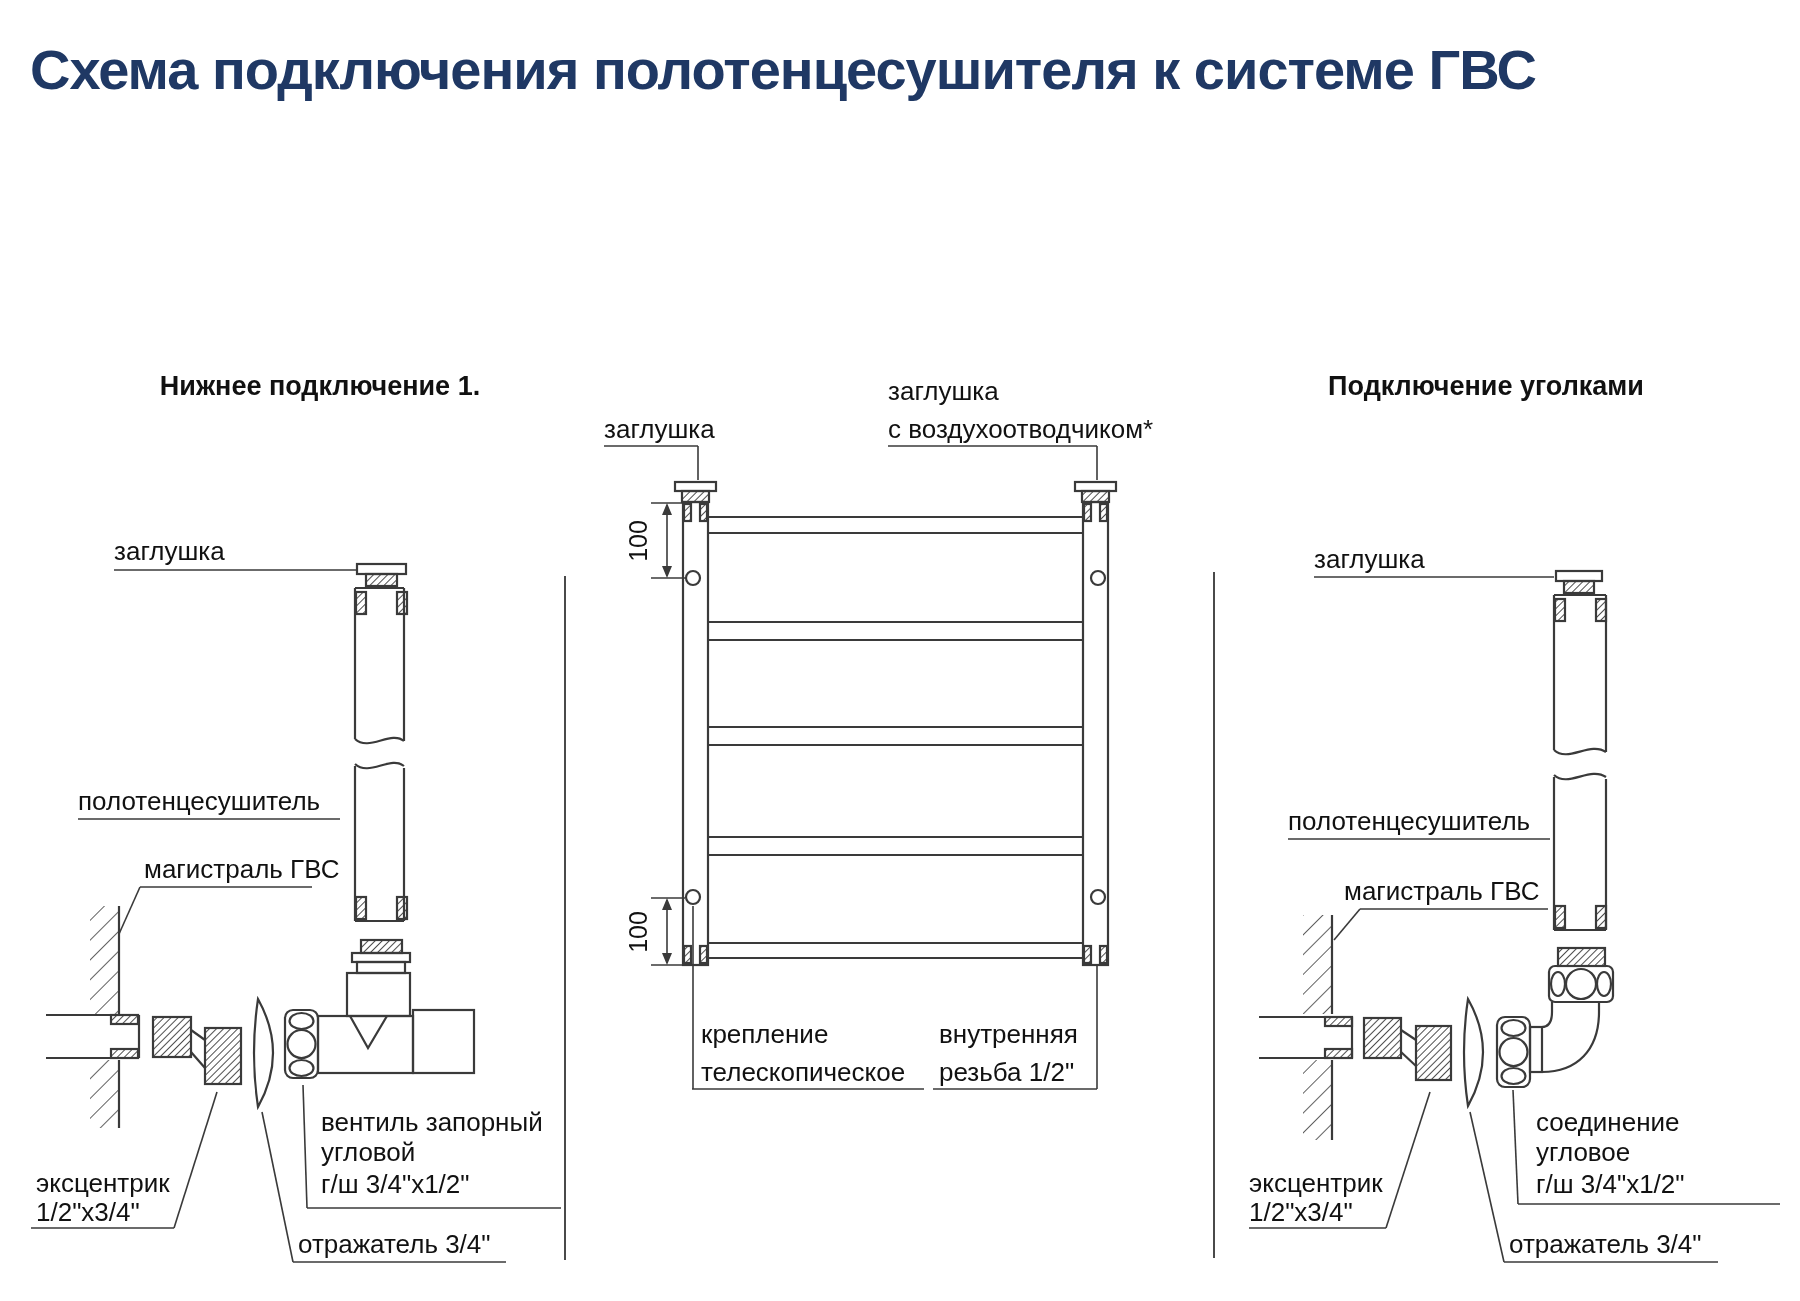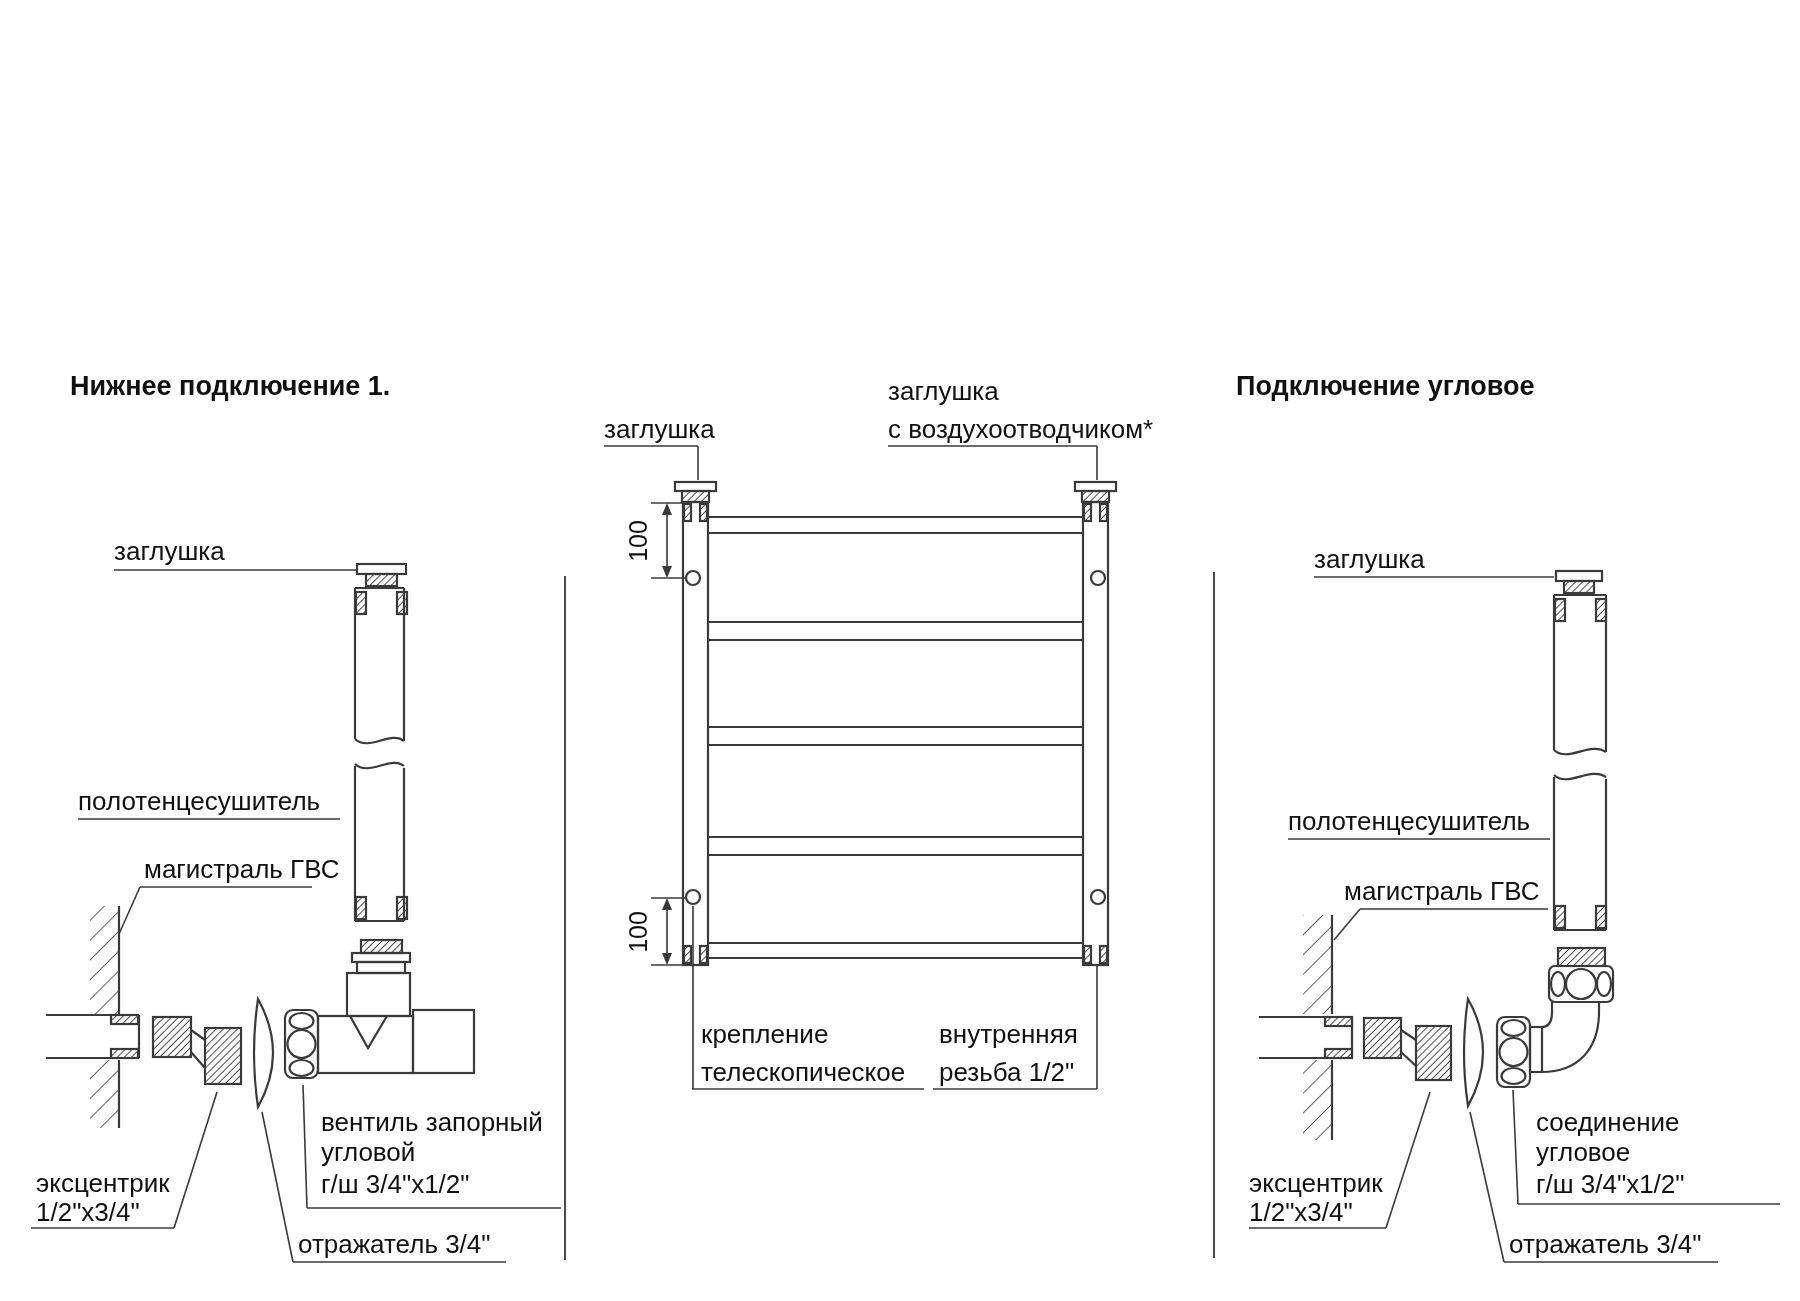--- a/index.html
+++ b/index.html
@@ -1,36 +1,37 @@
 <!DOCTYPE html>
 <html><head>
 <meta charset="utf-8">
 <style>
   html,body{margin:0;padding:0;background:#fff;}
   .page{position:relative;width:1800px;height:1301px;background:#ffffff;overflow:hidden;
         font-family:"Liberation Sans",sans-serif;}
   .title{position:absolute;left:30px;top:38px;width:1740px;
          font:bold 56px/1.15 "Liberation Sans",sans-serif;color:#1F3864;letter-spacing:-1px;}
-  .heading{position:absolute;font:bold 27px/48px "Liberation Sans",sans-serif;color:#111;}
+  .heading{position:absolute;font:bold 27px/48px "Liberation Sans",sans-serif;color:#111;text-align:center;}
   svg{position:absolute;left:0;top:0;}
   svg text{font-family:"Liberation Sans",sans-serif;font-size:26px;fill:#111;}
   svg text.dim{font-size:25px;}
 </style>
 </head>
 <body>
 
 <div class="page">
 
+  <div class="title">Схема подключения полотенцесушителя к системе ГВС</div>
 
   <div class="heading" style="left:70px;top:362px;width:500px">
     <div>Нижнее подключение 1.</div>
   </div>
 
   <div class="heading" style="left:1236px;top:362px;width:500px">
-    <div>Подключение угловое</div>
+    <div>Подключение уголками</div>
   </div>
 
   <svg width="1800" height="1301" viewBox="0 0 1800 1301">
     <defs>
       <pattern id="th" width="5" height="5" patternUnits="userSpaceOnUse" patternTransform="rotate(45)">
         <line x1="0" y1="0" x2="0" y2="5" stroke="#3a3a3a" stroke-width="1.8"></line>
       </pattern>
       <pattern id="wl" width="14" height="14" patternUnits="userSpaceOnUse" patternTransform="rotate(45)">
         <line x1="0" y1="0" x2="0" y2="14" stroke="#3a3a3a" stroke-width="1.6"></line>
       </pattern>

